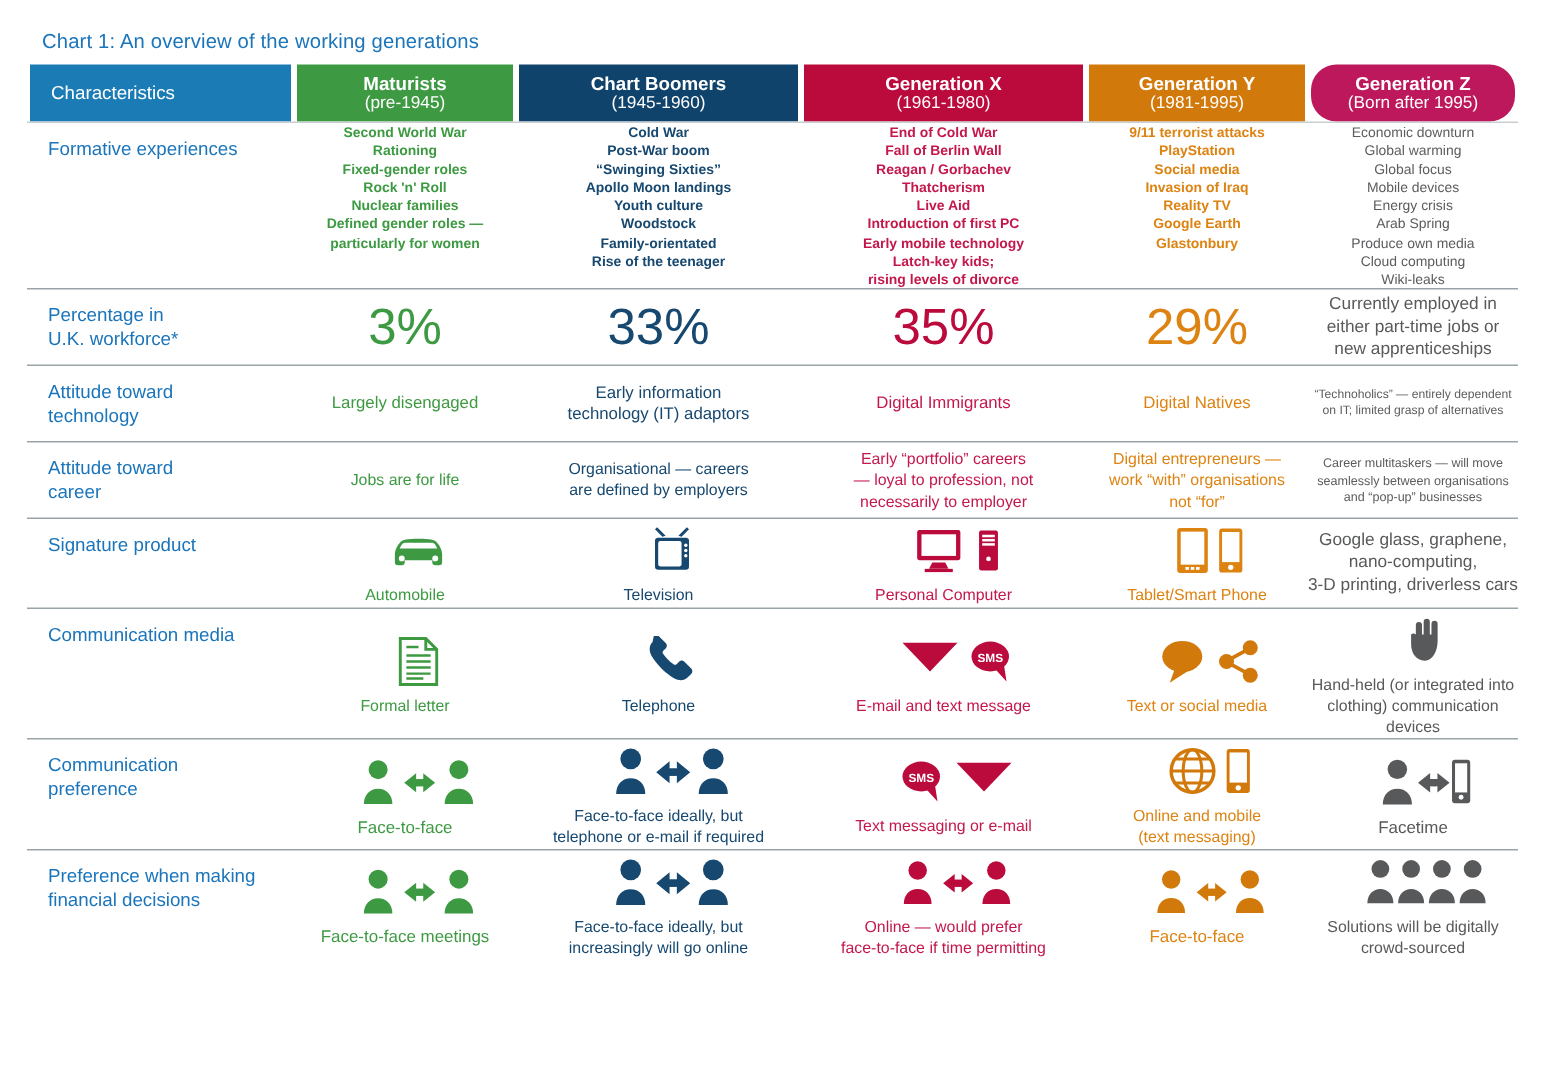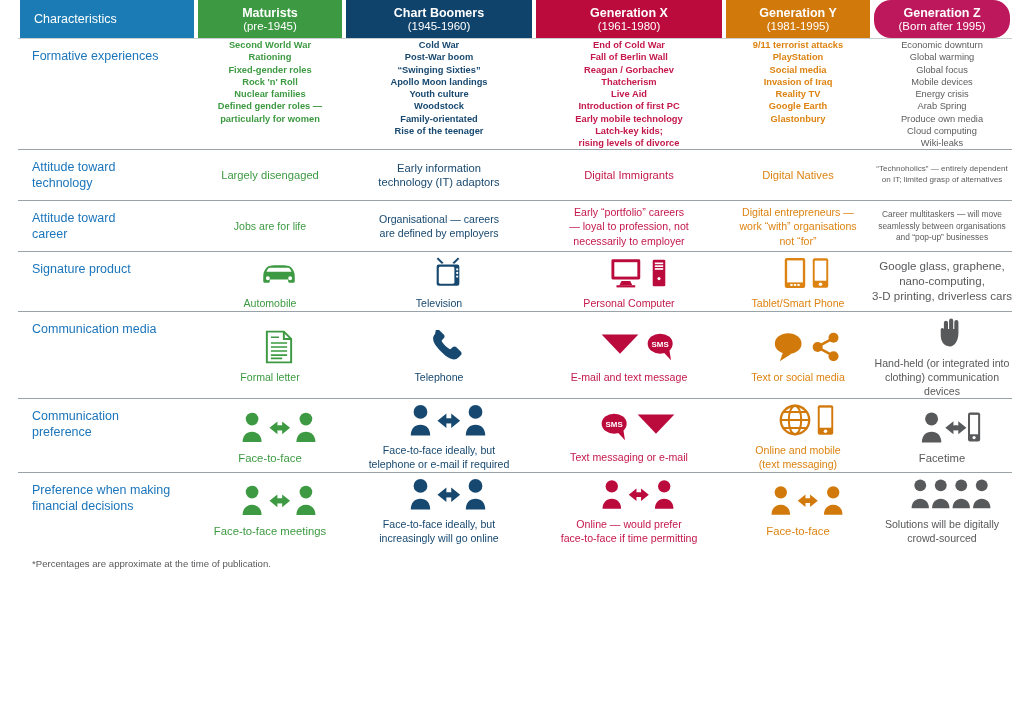--- a/index.html
+++ b/index.html
@@ -82,20 +82,21 @@
 
   .footnote{
     font-size:9.6px;color:#58595b;padding:12px 0 0 14px;
   }
 </style>
 </head>
 <body>
 
 <div class="page">
 
+  <div class="chart-title">Chart 1: An overview of the working generations</div>
 
   <table class="grid">
     <colgroup>
       <col class="c-char">
         <col class="c-mat">
         <col class="c-bb">
         <col class="c-gx">
         <col class="c-gy">
         <col class="c-gz">
     </colgroup>
@@ -151,20 +152,38 @@
         <div class="list t-gx">End of Cold War<br>Fall of Berlin Wall<br>Reagan / Gorbachev<br>Thatcherism<br>Live Aid<br>Introduction of first PC<br>Early mobile technology<br>Latch-key kids;<br>rising levels of divorce</div>
           </td>
       <td class="cell top">
         <div class="list t-gy">9/11 terrorist attacks<br>PlayStation<br>Social media<br>Invasion of Iraq<br>Reality TV<br>Google Earth<br>Glastonbury</div>
           </td>
       <td class="cell top">
         <div class="list t-gz">Economic downturn<br>Global warming<br>Global focus<br>Mobile devices<br>Energy crisis<br>Arab Spring<br>Produce own media<br>Cloud computing<br>Wiki-leaks</div>
           </td>
     </tr>
 
+    <tr class="drow">
+      <td class="rowlabel mid">Percentage in<br>U.K. workforce*</td>
+      <td class="cell">
+        <div class="pct t-mat">3%</div>
+          </td>
+      <td class="cell">
+        <div class="pct t-bb">33%</div>
+          </td>
+      <td class="cell">
+        <div class="pct t-gx">35%</div>
+          </td>
+      <td class="cell">
+        <div class="pct t-gy">29%</div>
+          </td>
+      <td class="cell">
+        <div class="note-gz">Currently employed in<br>either part-time jobs or<br>new apprenticeships</div>
+          </td>
+    </tr>
 
 
     <tr class="drow">
       <td class="rowlabel mid">Attitude toward<br>technology</td>
       <td class="cell">
         <div class="mid12 t-mat">Largely disengaged</div>
           </td>
       <td class="cell">
         <div class="mid12 t-bb">Early information<br>technology (IT) adaptors</div>
           </td>
@@ -520,14 +539,13 @@
             </svg>
           </div>
           <div class="cap t-gz">Solutions will be digitally<br>crowd-sourced</div>
         </div>
       </td>
     </tr>
 
   </tbody>
     </table>
 
-  <div class="footnote">*Percentages are approximate at the time of publication.</div>
 </div>
 
 </body></html>

